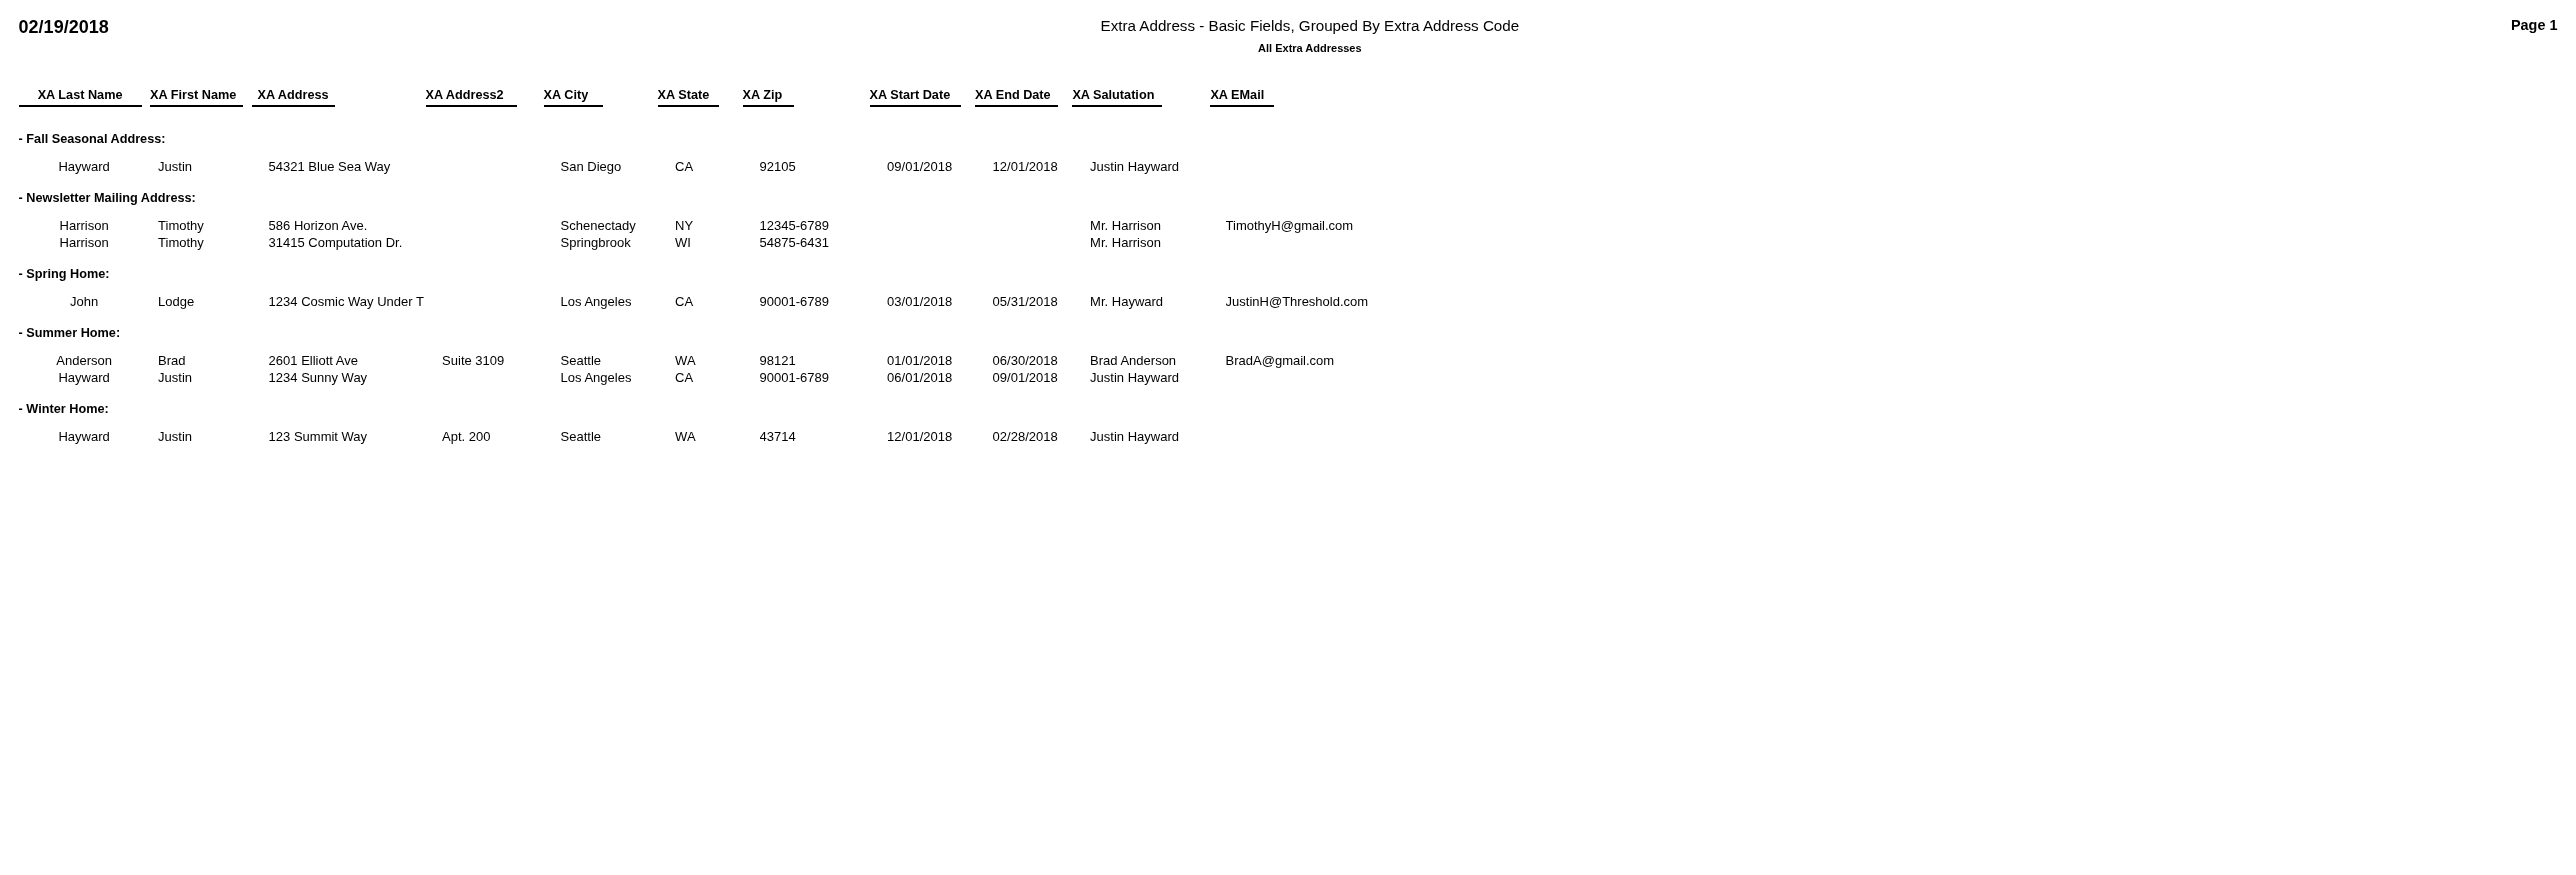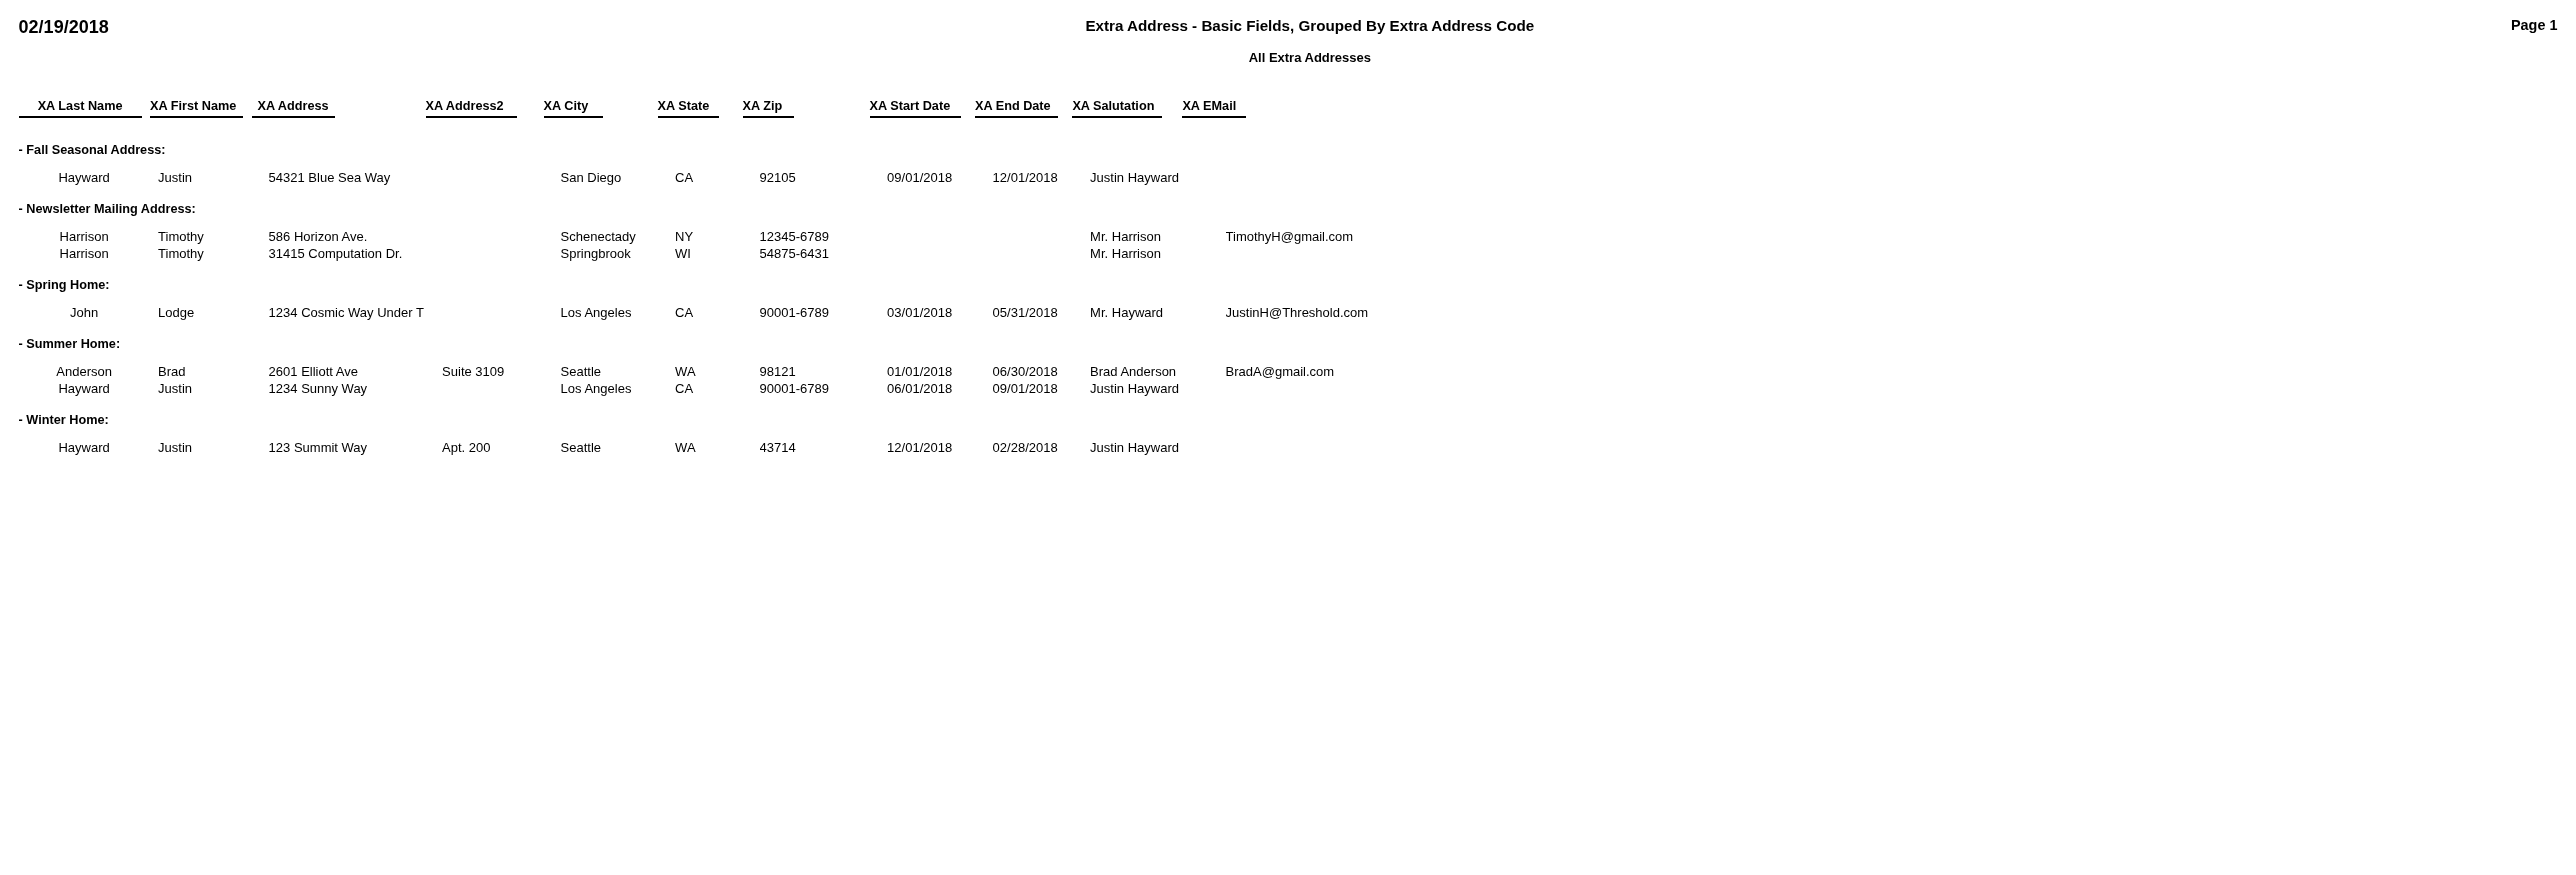--- a/index.html
+++ b/index.html
@@ -23,27 +23,27 @@
     .header-date {
       font-weight: bold;
       font-size: 18px;
       flex: 0 0 auto;
     }
     .header-title-block {
       text-align: center;
       flex: 1;
     }
     .header-title {
-      font-weight: bold;
+      font-weight: normal;
       font-size: 15.2px;
     }
     .header-subtitle {
       font-weight: bold;
-      font-size: 13px;
-      margin-top: 16px;
+      font-size: 11px;
+      margin-top: 8px;
     }
     .header-page {
       font-weight: bold;
       font-size: 14.4px;
       flex: 0 0 auto;
     }
     .col-headers {
       display: flex;
       margin-top: 34px;
       margin-bottom: 25.4px;
@@ -88,21 +88,21 @@
     .c-email   { width: 169px; flex-shrink: 0; }
     .col-header.c-last    { width: 123px; }
     .col-header.c-first   { width: 93px; }
     .col-header.c-addr    { width: 83px; margin-right: 91px; text-align: center; }
     .col-header.c-addr2   { width: 91px; margin-right: 27px; }
     .col-header.c-city    { width: 59px; margin-right: 55px; }
     .col-header.c-state   { width: 61px; margin-right: 24px; }
     .col-header.c-zip     { width: 51px; margin-right: 76px; }
     .col-header.c-start   { width: 91px; margin-right: 14.4px; }
     .col-header.c-end     { width: 83px; margin-right: 14.4px; }
-    .col-header.c-salut   { width: 90px; margin-right: 20px; }
+    .col-header.c-salut   { width: 90px; margin-right: 48px; }
     .col-header.c-email   { width: 64px; }
     .groups-container {
       margin-top: 0;
     }
     .group-block .data-rows {
       margin-bottom: 3.4px;
     }
   </style>
 </head>
 <body>

